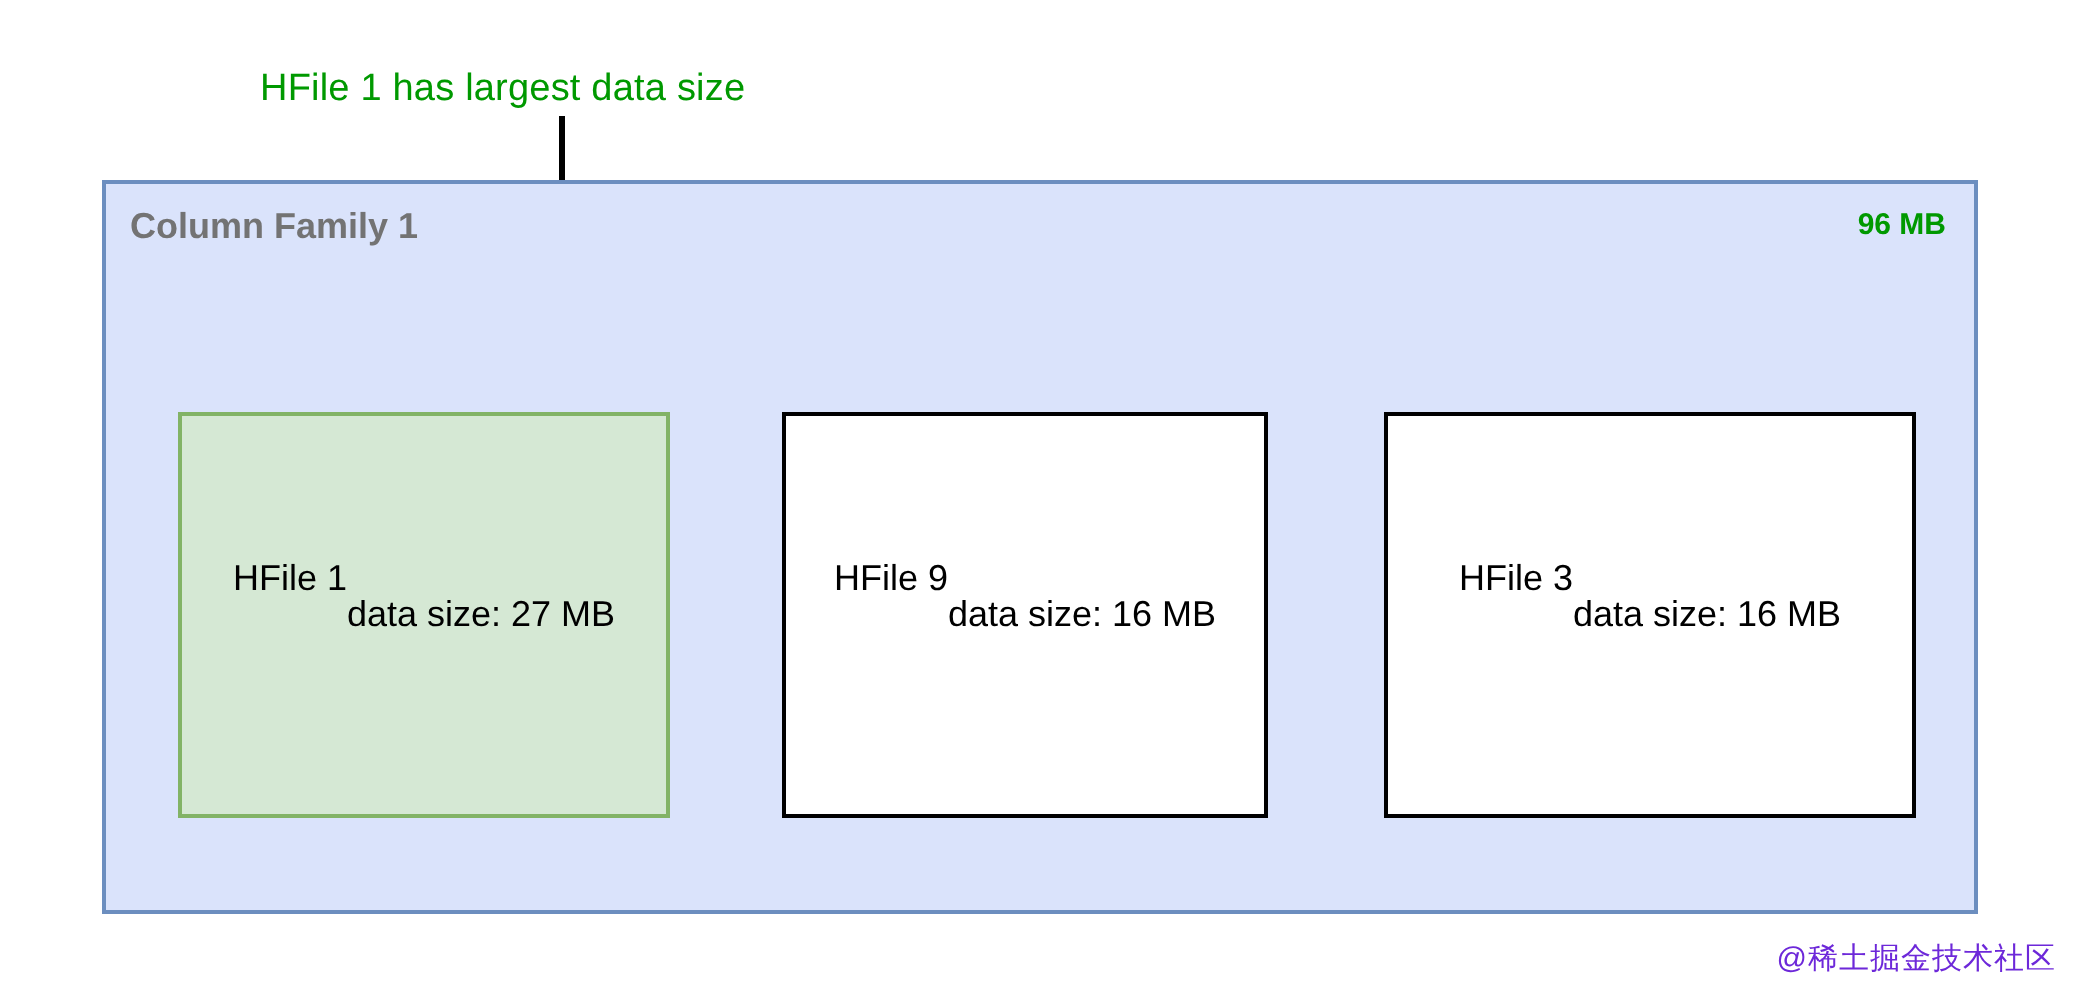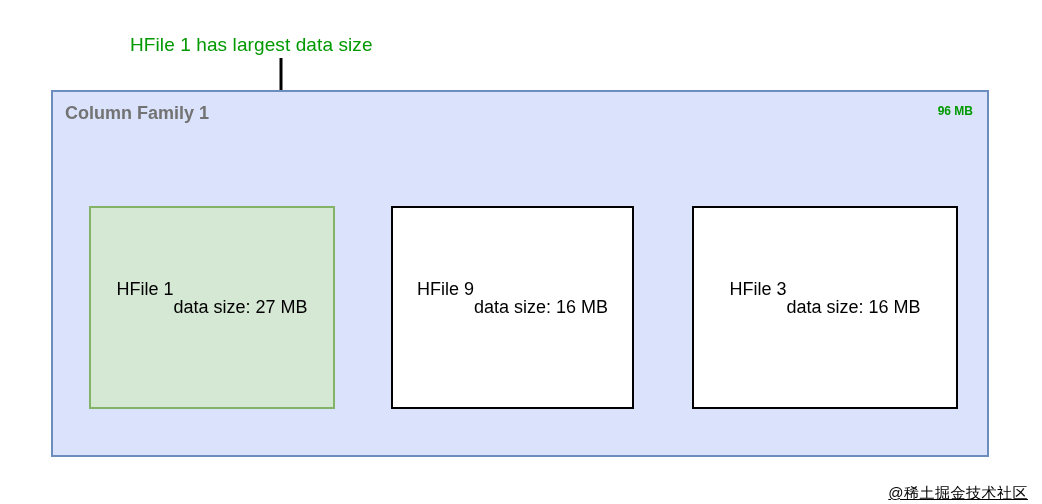--- a/index.html
+++ b/index.html
@@ -58,21 +58,21 @@
     top: 11px;
     font-size: 18px;
     color: #737373;
     white-space: nowrap;
     font-weight: bold;
   }
   .cf-total {
     position: absolute;
     right: 14px;
     top: 12px;
-    font-size: 12px;
+    font-size: 15px;
     font-weight: bold;
     color: #009900;
     white-space: nowrap;
   }
 
   
   .hfile {
     position: absolute;
     top: 114px;
     height: 203px;
@@ -102,26 +102,25 @@
   .hfile-size {
     font-size: 18px;
     color: #000000;
     white-space: nowrap;
   }
 
   
   .watermark {
     position: absolute;
     right: 14px;
-    bottom: 1px;
+    bottom: 15px;
     font-size: 15px;
-    color: #000000;
+    color: #6d28d9;
     white-space: nowrap;
     letter-spacing: 0.5px;
-    text-decoration: underline;
   }
 </style>
 </head>
 <body>
 
 <div class="stage">
 
   <div class="annotation">HFile 1 has largest data size</div>
 
   <svg class="arrow-svg" viewBox="0 0 38 150">

